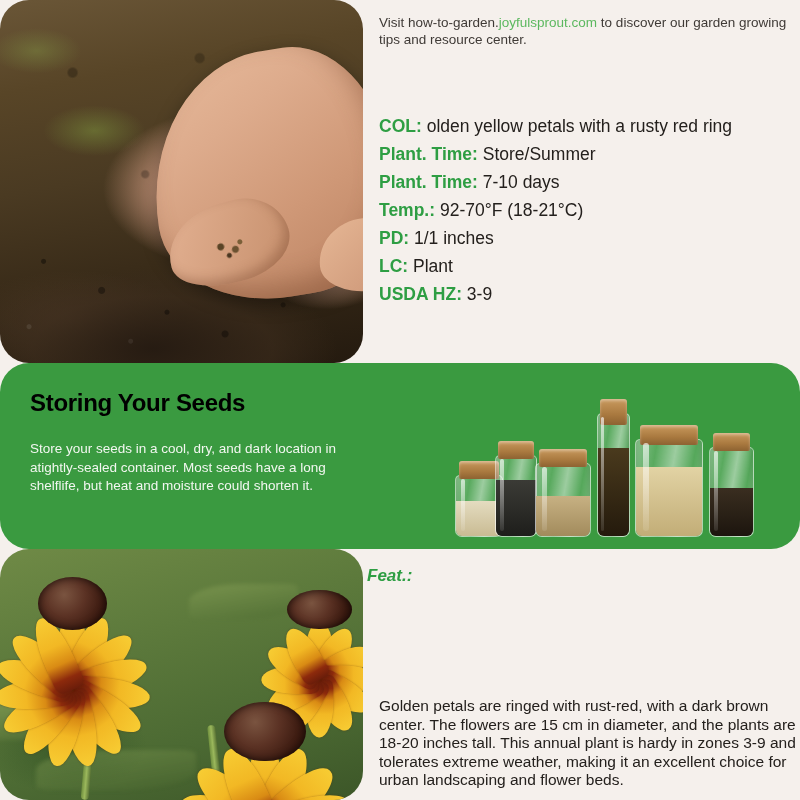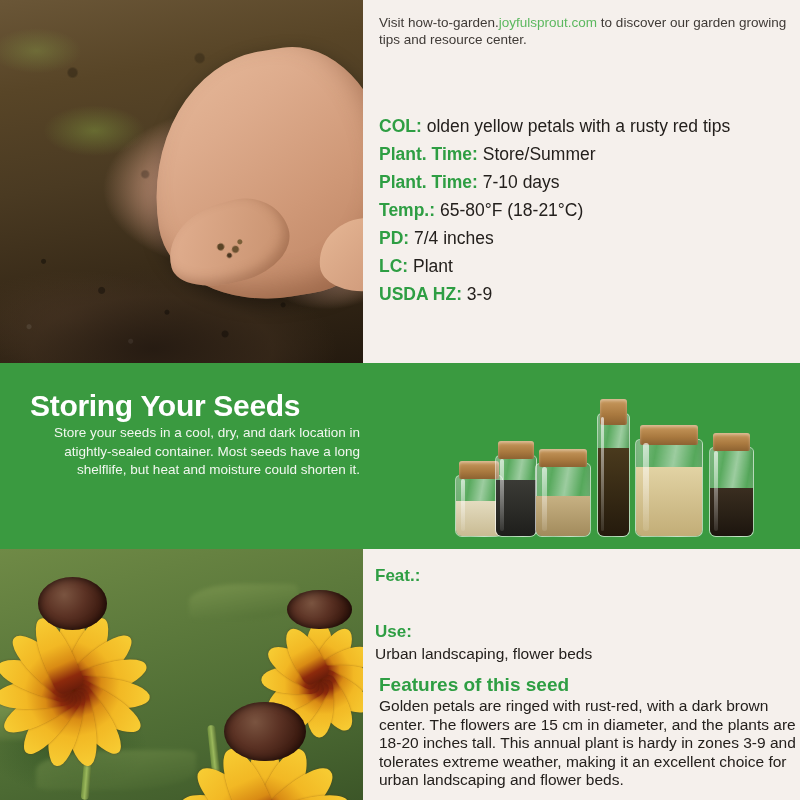--- a/index.html
+++ b/index.html
@@ -7,21 +7,21 @@
     width:800px; height:800px; overflow:hidden;
     background:#f5f0ec;
     font-family:"Liberation Sans", sans-serif;
   }
   #page {
     position:relative; width:800px; height:800px;
     background:#f5f0ec; overflow:hidden;
   }
 
   
-  .panel { position:absolute; overflow:hidden; }
+  .panel { position:absolute; overflow:hidden;border-radius:29px; }
 
   
   .photo-soil {
     left:0; top:0; width:363px; height:363px;
     background:
       radial-gradient(ellipse 55% 32% at 68% 52%, rgba(226,176,150,0.96) 0%, rgba(214,160,134,0.92) 38%, rgba(0,0,0,0) 72%),
       radial-gradient(ellipse 26% 16% at 90% 74%, rgba(222,170,144,0.9) 0%, rgba(0,0,0,0) 70%),
       radial-gradient(ellipse 60% 26% at 42% 96%, rgba(38,27,18,0.95) 0%, rgba(60,44,29,0.6) 55%, rgba(0,0,0,0) 85%),
       radial-gradient(ellipse 40% 18% at 20% 88%, rgba(74,55,36,0.85) 0%, rgba(0,0,0,0) 75%),
       radial-gradient(ellipse 22% 10% at 82% 44%, rgba(118,142,58,0.55) 0%, rgba(0,0,0,0) 75%),
@@ -134,26 +134,26 @@
   .spec-row .k { color:#2e9e43; font-weight:bold; }
   .spec-row .v { color:#24201d; }
 
   
   .green-band {
     left:0; top:363px; width:800px; height:186px;
     background:#3a9a40;
   }
   .band-title {
     position:absolute; left:30px; top:26px;
-    font-size:30px; font-weight:bold; color:#ffffff;
+    font-size:24px; font-weight:bold; color:#000000;
     letter-spacing:-.3px;
   }
   .band-body {
-    position:absolute; left:30px; top:61px; width:330px;
-    font-size:13.5px; line-height:18.5px; color:#f2f7f0;text-align:right;
+    position:absolute; left:30px; top:77px; width:330px;
+    font-size:13.5px; line-height:18.5px; color:#f2f7f0;
   }
 
   
   .jars { position:absolute; left:455px; top:18px; width:330px; height:156px; }
   .jar { position:absolute; bottom:0; }
   .jar .body {
     position:absolute; bottom:0; left:0; right:0; top:14px;
     background:linear-gradient(100deg, rgba(255,255,255,.42) 0%, rgba(255,255,255,.16) 26%, rgba(255,255,255,.5) 50%, rgba(255,255,255,.14) 74%, rgba(255,255,255,.4) 100%);
     border:1px solid rgba(255,255,255,.45);
     border-radius:5px 5px 7px 7px;
@@ -169,21 +169,21 @@
   }
   .jar .gloss {
     position:absolute; top:18px; left:12%; width:9%; bottom:6px;
     background:linear-gradient(180deg, rgba(255,255,255,.65), rgba(255,255,255,.1));
     border-radius:3px;
   }
 
   
   .bottom-text { left:363px; top:549px; width:437px; height:251px; background:#f5f0ec; }
 
-  .fl-block { position:absolute; left:12px; width:420px; }
+  .fl-block { position:absolute; left:4px; width:420px;font-style:italic; }
   .fl-label { font-size:17px; font-weight:bold; color:#2e9e43; line-height:22px; }
   .fl-value { font-size:15.5px; color:#24201d; line-height:21px; }
 
   .feat-heading {
     position:absolute; left:16px; top:125px;
     font-size:19px; font-weight:bold; color:#2e9e43;
   }
   .feat-body {
     position:absolute; left:16px; top:148px; width:424px;
     font-size:15.5px; line-height:18.5px; color:#24201d;
@@ -205,37 +205,37 @@
   <div class="panel top-text">
 
     <div class="visit-line">
       <span>Visit how-to-garden.</span><span class="visit-link">joyfulsprout.com</span><span> to discover our garden growing tips and resource center.</span>
     </div>
 
 
     <div class="spec-list">
       <div class="spec-row">
         <span class="k">COL:</span>
-        <span class="v">olden yellow petals with a rusty red tips</span>
+        <span class="v">olden yellow petals with a rusty red ring</span>
       </div>
       <div class="spec-row">
         <span class="k">Plant. Time:</span>
         <span class="v">Store/Summer</span>
       </div>
       <div class="spec-row">
         <span class="k">Plant. Time:</span>
         <span class="v">7-10 days</span>
       </div>
       <div class="spec-row">
         <span class="k">Temp.:</span>
-        <span class="v">65-80°F (18-21°C)</span>
+        <span class="v">92-70°F (18-21°C)</span>
       </div>
       <div class="spec-row">
         <span class="k">PD:</span>
-        <span class="v">7/4 inches</span>
+        <span class="v">1/1 inches</span>
       </div>
       <div class="spec-row">
         <span class="k">LC:</span>
         <span class="v">Plant</span>
       </div>
       <div class="spec-row">
         <span class="k">USDA HZ:</span>
         <span class="v">3-9</span>
       </div>
     </div>
@@ -352,22 +352,17 @@
       <div class="disc"></div>
     </div>
   </div>
 
   <div class="panel bottom-text">
 
     <div class="fl-block" style="top:16px;">
       <div class="fl-label">Feat.:</div>
     </div>
 
-    <div class="fl-block" style="top:72px;">
-      <div class="fl-label">Use:</div>
-      <div class="fl-value">Urban landscaping, flower beds</div>
-    </div>
-
-    <div class="feat-heading">Features of this seed</div>
+
     <div class="feat-body">Golden petals are ringed with rust-red, with a dark brown center. The flowers are 15 cm in diameter, and the plants are 18-20 inches tall. This annual plant is hardy in zones 3-9 and tolerates extreme weather, making it an excellent choice for urban landscaping and flower beds.</div>
   </div>
 
 </div>
 
 </body></html>

